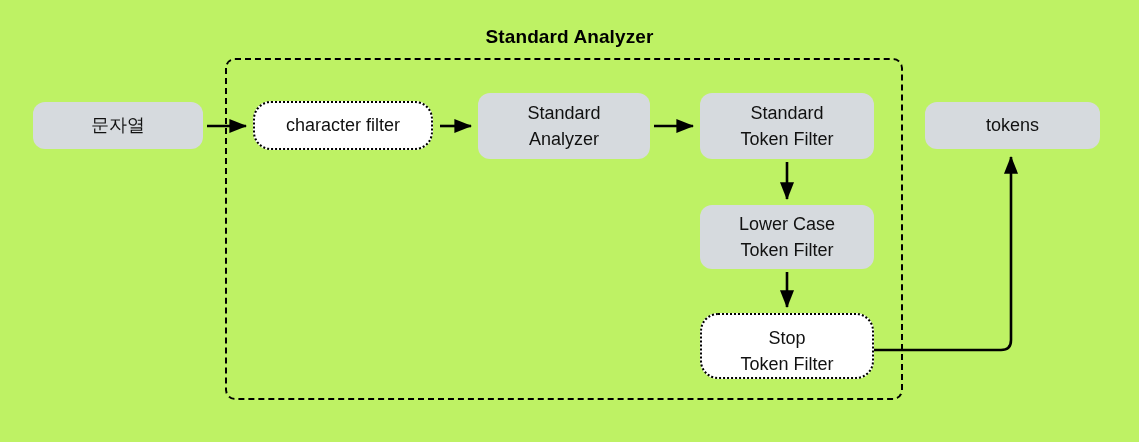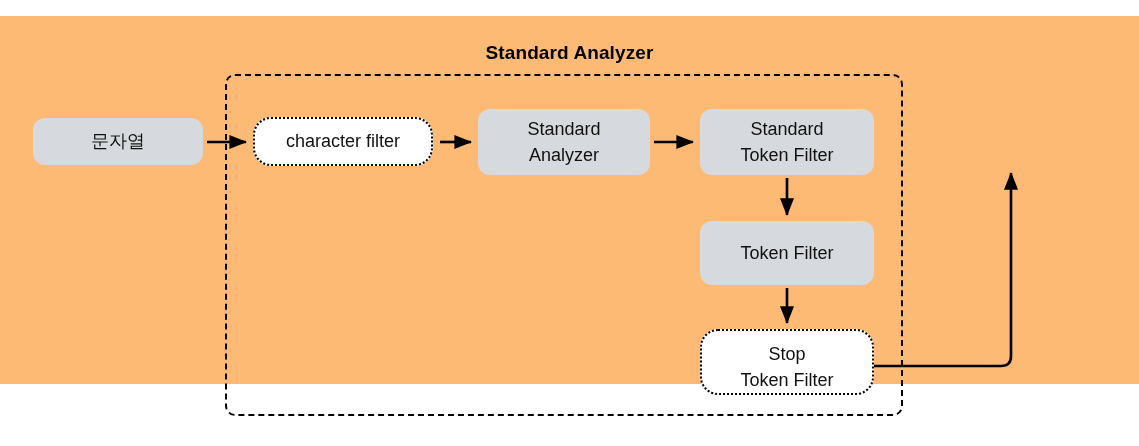--- a/index.html
+++ b/index.html
@@ -9,23 +9,22 @@
   }
   body {
     font-family: "Liberation Sans", "DejaVu Sans", sans-serif;
     width: 1139px;
     height: 446px;
     overflow: hidden;
   }
   #canvas {
     position: relative;
     width: 1139px;
-    height: 368px;
-    background: #fdba74;
-    margin-top: 16px;
+    height: 442px;
+    background: #bef264;
   }
   .title {
     position: absolute;
     left: 0;
     top: 26px;
     width: 1139px;
     text-align: center;
     font-size: 19px;
     font-weight: bold;
     color: #000000;
@@ -126,22 +125,26 @@
     <span class="line1">Standard</span>
     <span class="line2">Analyzer</span>
   </div>
 
   <div id="node-stdtoken" class="node filled">
     <span class="line1">Standard</span>
     <span class="line2">Token Filter</span>
   </div>
 
   <div id="node-lowercase" class="node filled">
+    <span class="line1">Lower Case</span>
     <span class="line2">Token Filter</span>
   </div>
 
   <div id="node-stoptoken" class="node dotted">
     <span class="line1">Stop</span>
     <span class="line2">Token Filter</span>
   </div>
 
+  <div id="node-tokens" class="node filled">
+    <span>tokens</span>
+  </div>
 
 </div>
 
 </body></html>

